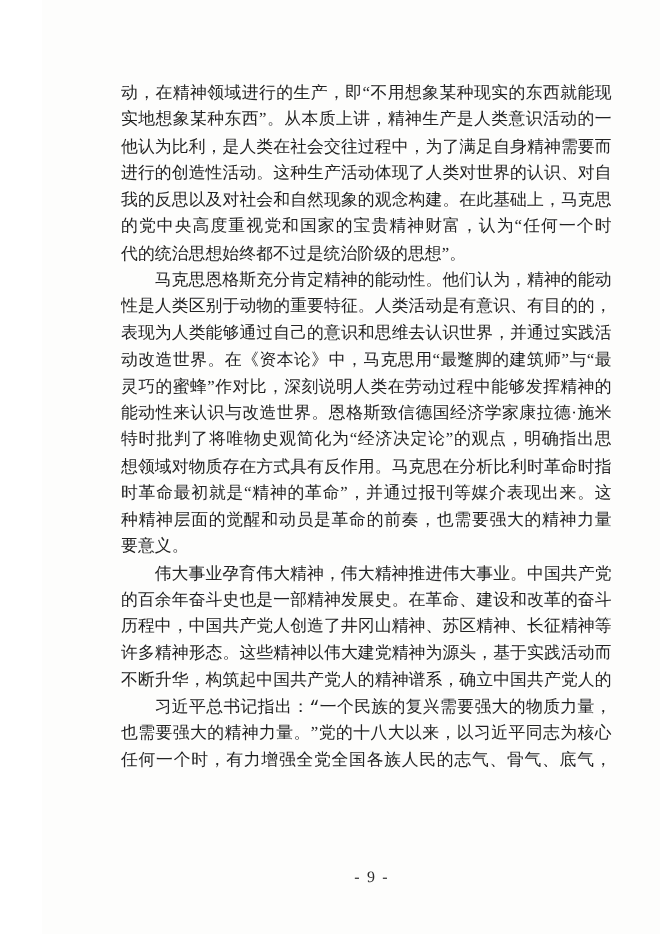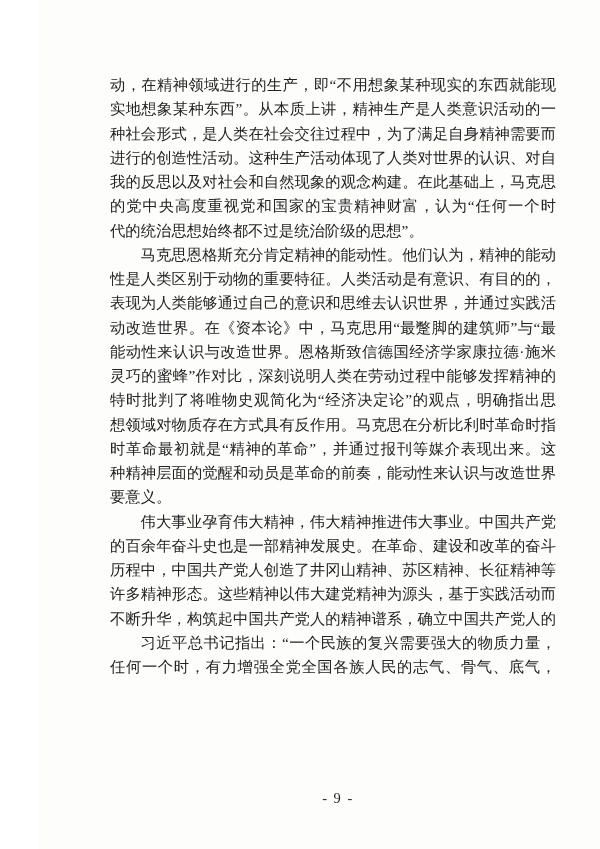--- a/index.html
+++ b/index.html
@@ -40,20 +40,21 @@
     text-align-last: justify;
     text-justify: inter-character;
     letter-spacing: 0.05px;
     white-space: normal;
   }
   .line.end {
     text-align-last: left;
   }
   .line.indent {
     text-indent: 30.6px;
+    font-family: Liberation Mono, monospace;
   }
   .footer {
     position: absolute;
     top: 789px;
     left: 0;
     width: 600px;
     text-align: center;
   }
   .page-number {
     font-size: 14.5px;
@@ -63,51 +64,52 @@
 </style>
 </head>
 <body>
 
 <div class="page">
   <div class="text-content">
 
     <div class="paragraph">
       <div class="line">动，在精神领域进行的生产，即“不用想象某种现实的东西就能现</div>
       <div class="line">实地想象某种东西”。从本质上讲，精神生产是人类意识活动的一</div>
-      <div class="line">种社会形式，是人类在社会交往过程中，为了满足自身精神需要而</div>
+      <div class="line">他认为比利，是人类在社会交往过程中，为了满足自身精神需要而</div>
       <div class="line">进行的创造性活动。这种生产活动体现了人类对世界的认识、对自</div>
       <div class="line">我的反思以及对社会和自然现象的观念构建。在此基础上，马克思</div>
       <div class="line">的党中央高度重视党和国家的宝贵精神财富，认为“任何一个时</div>
       <div class="line end">代的统治思想始终都不过是统治阶级的思想”。</div>
     </div>
 
     <div class="paragraph">
       <div class="line indent">马克思恩格斯充分肯定精神的能动性。他们认为，精神的能动</div>
       <div class="line">性是人类区别于动物的重要特征。人类活动是有意识、有目的的，</div>
       <div class="line">表现为人类能够通过自己的意识和思维去认识世界，并通过实践活</div>
       <div class="line">动改造世界。在《资本论》中，马克思用“最蹩脚的建筑师”与“最</div>
+      <div class="line">灵巧的蜜蜂”作对比，深刻说明人类在劳动过程中能够发挥精神的</div>
       <div class="line">能动性来认识与改造世界。恩格斯致信德国经济学家康拉德·施米</div>
-      <div class="line">灵巧的蜜蜂”作对比，深刻说明人类在劳动过程中能够发挥精神的</div>
       <div class="line">特时批判了将唯物史观简化为“经济决定论”的观点，明确指出思</div>
       <div class="line">想领域对物质存在方式具有反作用。马克思在分析比利时革命时指</div>
       <div class="line">时革命最初就是“精神的革命”，并通过报刊等媒介表现出来。这</div>
-      <div class="line">种精神层面的觉醒和动员是革命的前奏，能动性来认识与改造世界</div>
+      <div class="line">种精神层面的觉醒和动员是革命的前奏，也需要强大的精神力量</div>
       <div class="line end">要意义。</div>
     </div>
 
     <div class="paragraph">
       <div class="line indent">伟大事业孕育伟大精神，伟大精神推进伟大事业。中国共产党</div>
       <div class="line">的百余年奋斗史也是一部精神发展史。在革命、建设和改革的奋斗</div>
       <div class="line">历程中，中国共产党人创造了井冈山精神、苏区精神、长征精神等</div>
       <div class="line">许多精神形态。这些精神以伟大建党精神为源头，基于实践活动而</div>
       <div class="line">不断升华，构筑起中国共产党人的精神谱系，确立中国共产党人的</div>
     </div>
 
     <div class="paragraph">
       <div class="line indent">习近平总书记指出：“一个民族的复兴需要强大的物质力量，</div>
+      <div class="line">也需要强大的精神力量。”党的十八大以来，以习近平同志为核心</div>
       <div class="line">任何一个时，有力增强全党全国各族人民的志气、骨气、底气，</div>
     </div>
 
   </div>
 
   <div class="footer">
     <span class="page-number">- 9 -</span>
   </div>
 </div>
 

